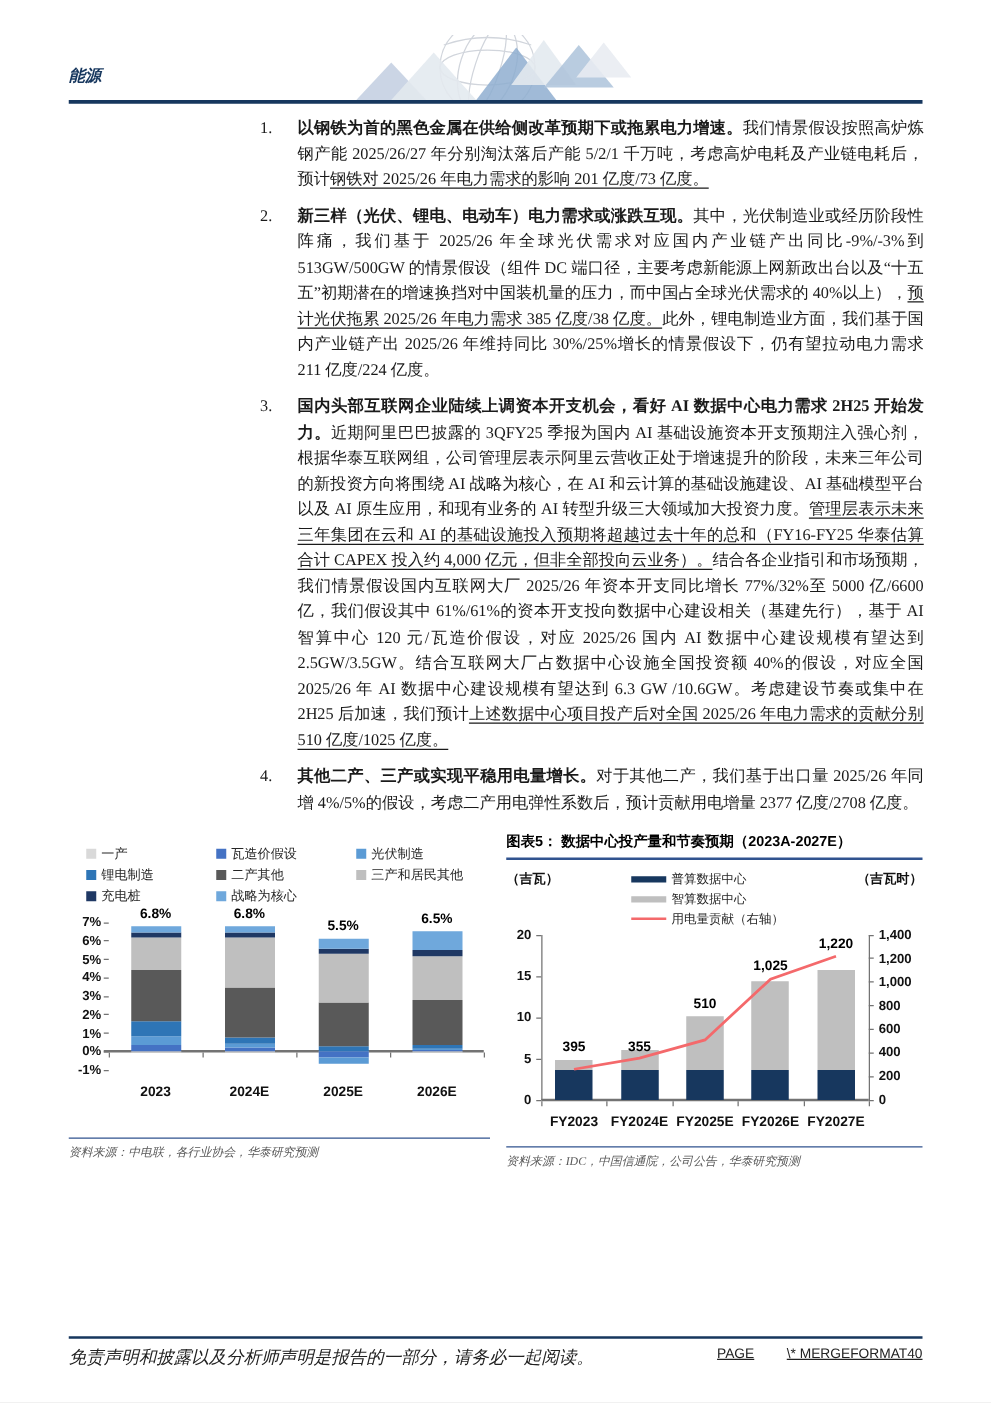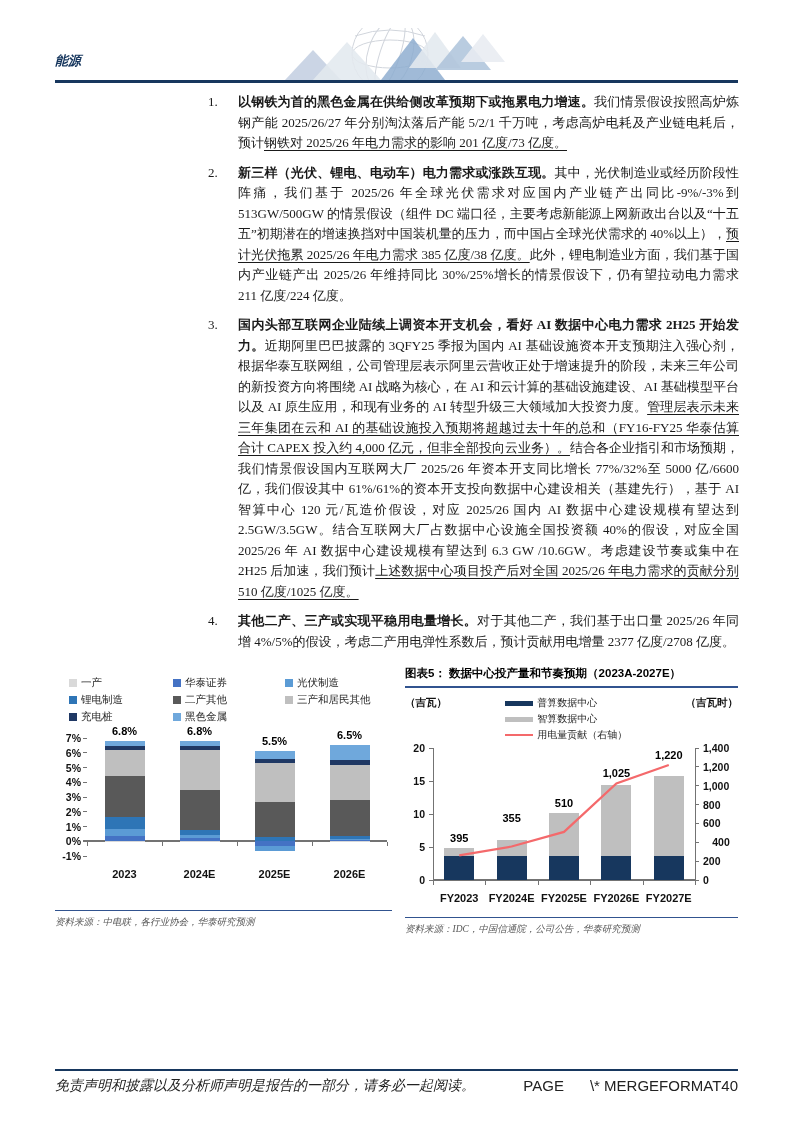--- a/index.html
+++ b/index.html
@@ -37,21 +37,21 @@
   .bar-lab{position:absolute;font-size:11px;font-weight:700;color:#000;text-align:center;}
   .tick{position:absolute;background:#737373;}
   .src{margin-top:0;border-top:1.5px solid #31538F;padding-top:5px;font-size:9.5px;font-style:italic;color:#595959;font-family:"Liberation Serif",serif;}
   .c5-head{display:flex;justify-content:space-between;margin-top:8px;font-size:10.5px;font-weight:700;color:#111;}
   .c5-legend{display:flex;flex-direction:column;gap:2px;font-size:10px;font-weight:400;color:#262626;}
   .c5-legend .lg-item .sw-bar{width:28px;height:5px;display:inline-block;flex:none;}
   .c5-legend .lg-item .sw-line{width:28px;height:2px;display:inline-block;flex:none;}
   
   .ftr-rule{position:absolute;left:55px;top:1069px;width:683px;height:1.5px;background:#17375E;}
   .ftr-disc{position:absolute;left:55px;top:1077px;font-size:14px;font-style:italic;color:#222;}
-  .ftr-page{position:absolute;right:55px;top:1077px;font-family:"Liberation Sans",sans-serif;font-size:15px;color:#222;}
+  .ftr-page{position:absolute;right:55px;top:1077px;font-family:"Liberation Sans",sans-serif;font-size:11px;color:#222;text-decoration:underline;}
   .ftr-page .fld{margin-left:26px;}
 </style>
 </head>
 <body>
 
 <div class="page">
 
   <div class="hdr-cat">能源</div>
 
   <svg class="hdr-watermark" viewBox="0 0 220 52">
@@ -99,21 +99,21 @@
   <div class="figures">
 
     <div class="fig fig-left">
       <div class="c4-legend" id="c4-legend">
           <div class="lg-item">
             <span class="sw" style="background: rgb(217, 217, 217);"></span>
             <span class="lg-lbl">一产</span>
           </div>
           <div class="lg-item">
             <span class="sw" style="background: rgb(68, 114, 196);"></span>
-            <span class="lg-lbl">华泰证券</span>
+            <span class="lg-lbl">瓦造价假设</span>
           </div>
           <div class="lg-item">
             <span class="sw" style="background: rgb(91, 155, 213);"></span>
             <span class="lg-lbl">光伏制造</span>
           </div>
           <div class="lg-item">
             <span class="sw" style="background: rgb(46, 117, 182);"></span>
             <span class="lg-lbl">锂电制造</span>
           </div>
           <div class="lg-item">
@@ -123,21 +123,21 @@
           <div class="lg-item">
             <span class="sw" style="background: rgb(191, 191, 191);"></span>
             <span class="lg-lbl">三产和居民其他</span>
           </div>
           <div class="lg-item">
             <span class="sw" style="background: rgb(31, 56, 100);"></span>
             <span class="lg-lbl">充电桩</span>
           </div>
           <div class="lg-item">
             <span class="sw" style="background: rgb(111, 168, 220);"></span>
-            <span class="lg-lbl">黑色金属</span>
+            <span class="lg-lbl">战略为核心</span>
           </div>
         </div>
       <div class="plot-wrap" id="c4-wrap" style="margin-top:14px;height:172px;">
         <div class="plot" id="c4-plot" style="left:32px;width:300px;height:118px;">
             <div class="tick" style="left: -4px; top: -0.5px; width: 4px; height: 1px;"></div>
             <div class="tick" style="left: -4px; top: 14.25px; width: 4px; height: 1px;"></div>
             <div class="tick" style="left: -4px; top: 29px; width: 4px; height: 1px;"></div>
             <div class="tick" style="left: -4px; top: 43.75px; width: 4px; height: 1px;"></div>
             <div class="tick" style="left: -4px; top: 58.5px; width: 4px; height: 1px;"></div>
             <div class="tick" style="left: -4px; top: 73.25px; width: 4px; height: 1px;"></div>
@@ -260,33 +260,33 @@
             <div class="tick" style="left: 157.2px; top: 133px; width: 1px; height: 4px;"></div>
             <div style="position: absolute; left: 220.8px; width: 30px; top: 107.58px; height: 24.42px; background: rgb(23, 55, 94);"></div>
             <div style="position: absolute; left: 220.8px; width: 30px; top: 27.72px; height: 79.86px; background: rgb(191, 191, 191);"></div>
             <div class="xlab" style="left: 209.6px; width: 52.4px; top: 144px;">FY2027E</div>
             <div class="tick" style="left: 209.6px; top: 133px; width: 1px; height: 4px;"></div>
             <div class="tick" style="left: 262px; top: 133px; width: 1px; height: 4px;"></div>
             <svg width="262" height="132" style="position: absolute; left: 0px; top: 0px; overflow: visible;">
               <polyline points="26.2,107.39142857142858 78.6,98.52857142857142 131,83.91428571428571 183.4,35.35714285714285 235.79999999999998,16.97142857142856" fill="none" stroke="#F4696B" stroke-width="2.2"></polyline>
             </svg>
             <div class="bar-lab" style="left: -3.8px; width: 60px; top: 83.66px;">395</div>
-            <div class="bar-lab" style="left: 48.6px; width: 60px; top: 64px;">355</div>
+            <div class="bar-lab" style="left: 48.6px; width: 60px; top: 84px;">355</div>
             <div class="bar-lab" style="left: 101px; width: 60px; top: 49.34px;">510</div>
             <div class="bar-lab" style="left: 153.4px; width: 60px; top: 19.3571px;">1,025</div>
             <div class="bar-lab" style="left: 205.8px; width: 60px; top: 0.971429px;">1,220</div>
           </div>
       <div class="ytick-lab" style="left: 0px; width: 20px; top: 126px;">0</div>
           <div class="ytick-lab" style="left: 0px; width: 20px; top: 93px;">5</div>
           <div class="ytick-lab" style="left: 0px; width: 20px; top: 60px;">10</div>
           <div class="ytick-lab" style="left: 0px; width: 20px; top: 27px;">15</div>
           <div class="ytick-lab" style="left: 0px; width: 20px; top: -6px;">20</div>
           <div class="ytick-lab" style="left: 298px; width: 36px; top: 126px; text-align: left;">0</div>
           <div class="ytick-lab" style="left: 298px; width: 36px; top: 107.143px; text-align: left;">200</div>
-          <div class="ytick-lab" style="left: 298px; width: 36px; top: 88.2857px; text-align: center;">400</div>
+          <div class="ytick-lab" style="left: 298px; width: 36px; top: 88.2857px; text-align: left;">400</div>
           <div class="ytick-lab" style="left: 298px; width: 36px; top: 69.4286px; text-align: left;">600</div>
           <div class="ytick-lab" style="left: 298px; width: 36px; top: 50.5714px; text-align: left;">800</div>
           <div class="ytick-lab" style="left: 298px; width: 36px; top: 31.7143px; text-align: left;">1,000</div>
           <div class="ytick-lab" style="left: 298px; width: 36px; top: 12.8571px; text-align: left;">1,200</div>
           <div class="ytick-lab" style="left: 298px; width: 36px; top: -6px; text-align: left;">1,400</div>
         </div>
       <div class="src" style="margin-top:9px;">资料来源：IDC，中国信通院，公司公告，华泰研究预测</div>
     </div>
   </div>
 

